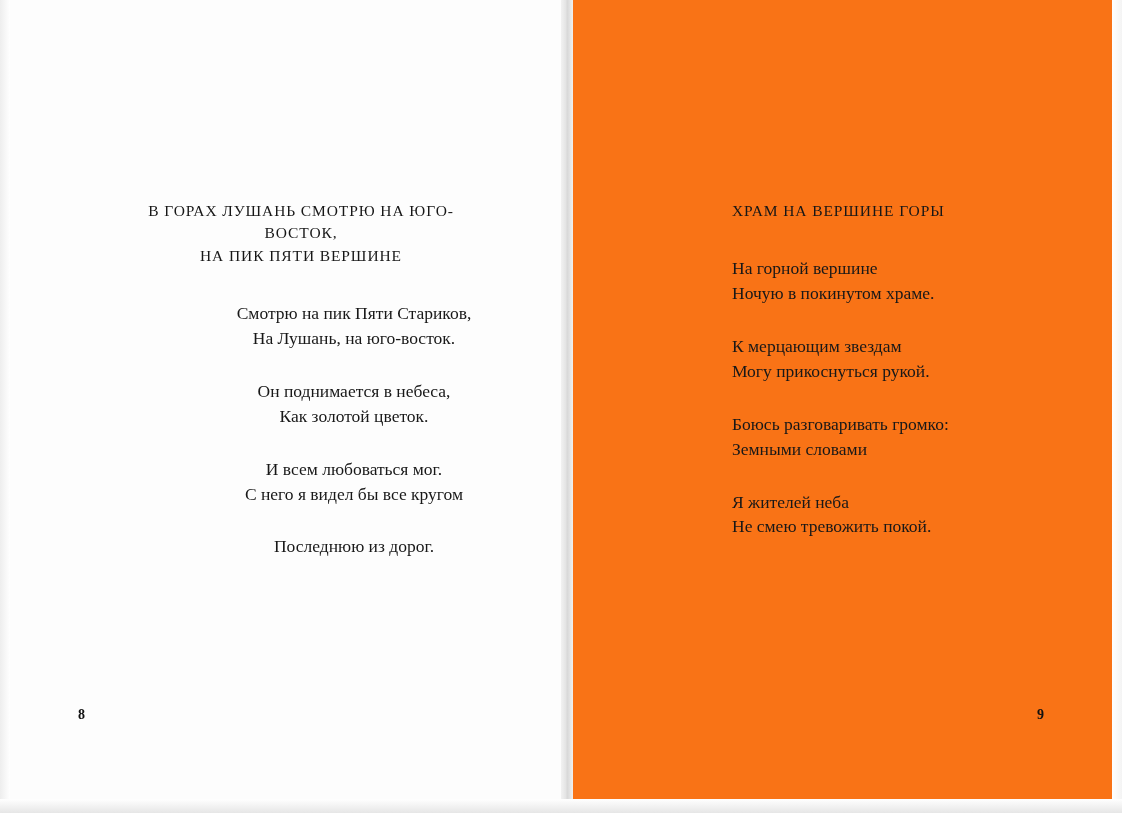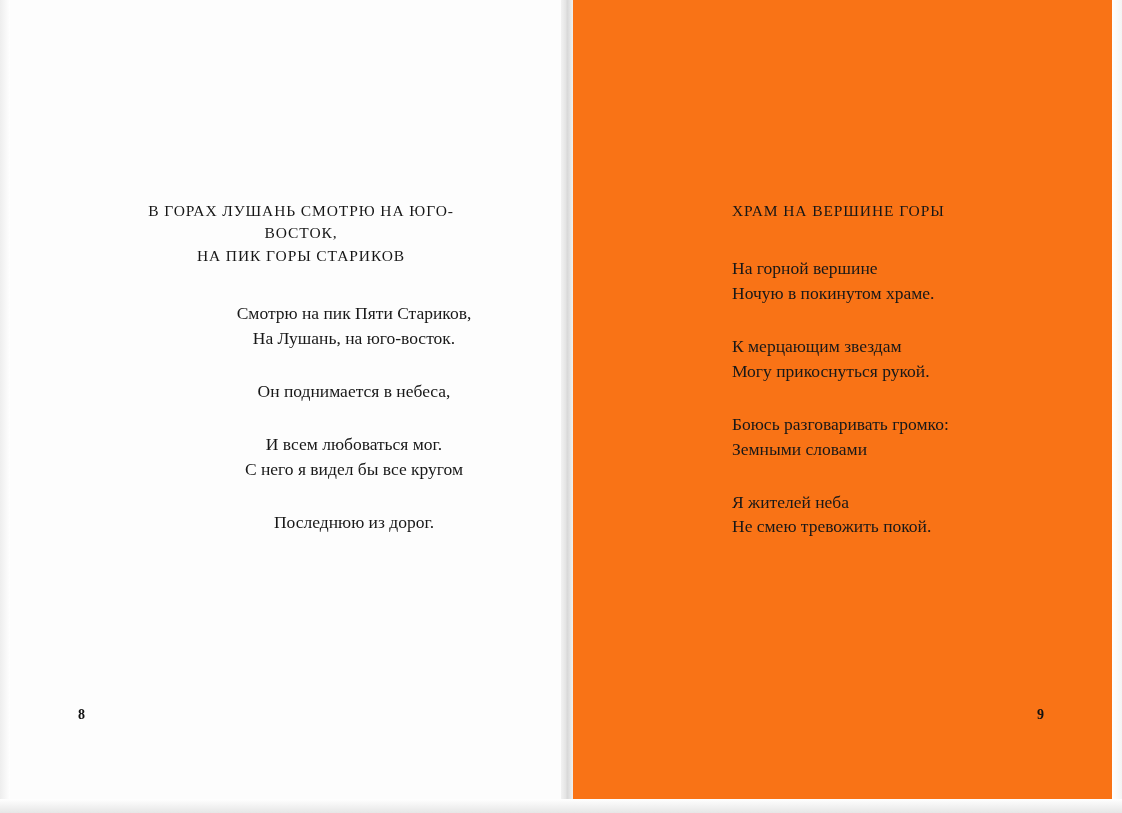--- a/index.html
+++ b/index.html
@@ -131,30 +131,31 @@
 <body>
 
 <div class="spread">
 
   <div class="page page-left">
     <div class="edge-shadow-left"></div>
 
     <div class="poem poem-left">
       <div class="poem-title title-left">
         <div>В ГОРАХ ЛУШАНЬ СМОТРЮ НА ЮГО-ВОСТОК,</div>
-        <div>НА ПИК ГОРЫ СТАРИКОВ</div>
+        <div>НА ПИК ПЯТИ ВЕРШИНЕ</div>
       </div>
 
       <div class="body-left">
         <div class="stanza">
           <div class="line">Смотрю на пик Пяти Стариков,</div>
           <div class="line">На Лушань, на юго-восток.</div>
         </div>
         <div class="stanza">
           <div class="line">Он поднимается в небеса,</div>
+          <div class="line">Как золотой цветок.</div>
         </div>
         <div class="stanza">
           <div class="line">И всем любоваться мог.</div>
           <div class="line">С него я видел бы все кругом</div>
         </div>
         <div class="stanza">
           <div class="line">Последнюю из дорог.</div>
         </div>
       </div>
     </div>

